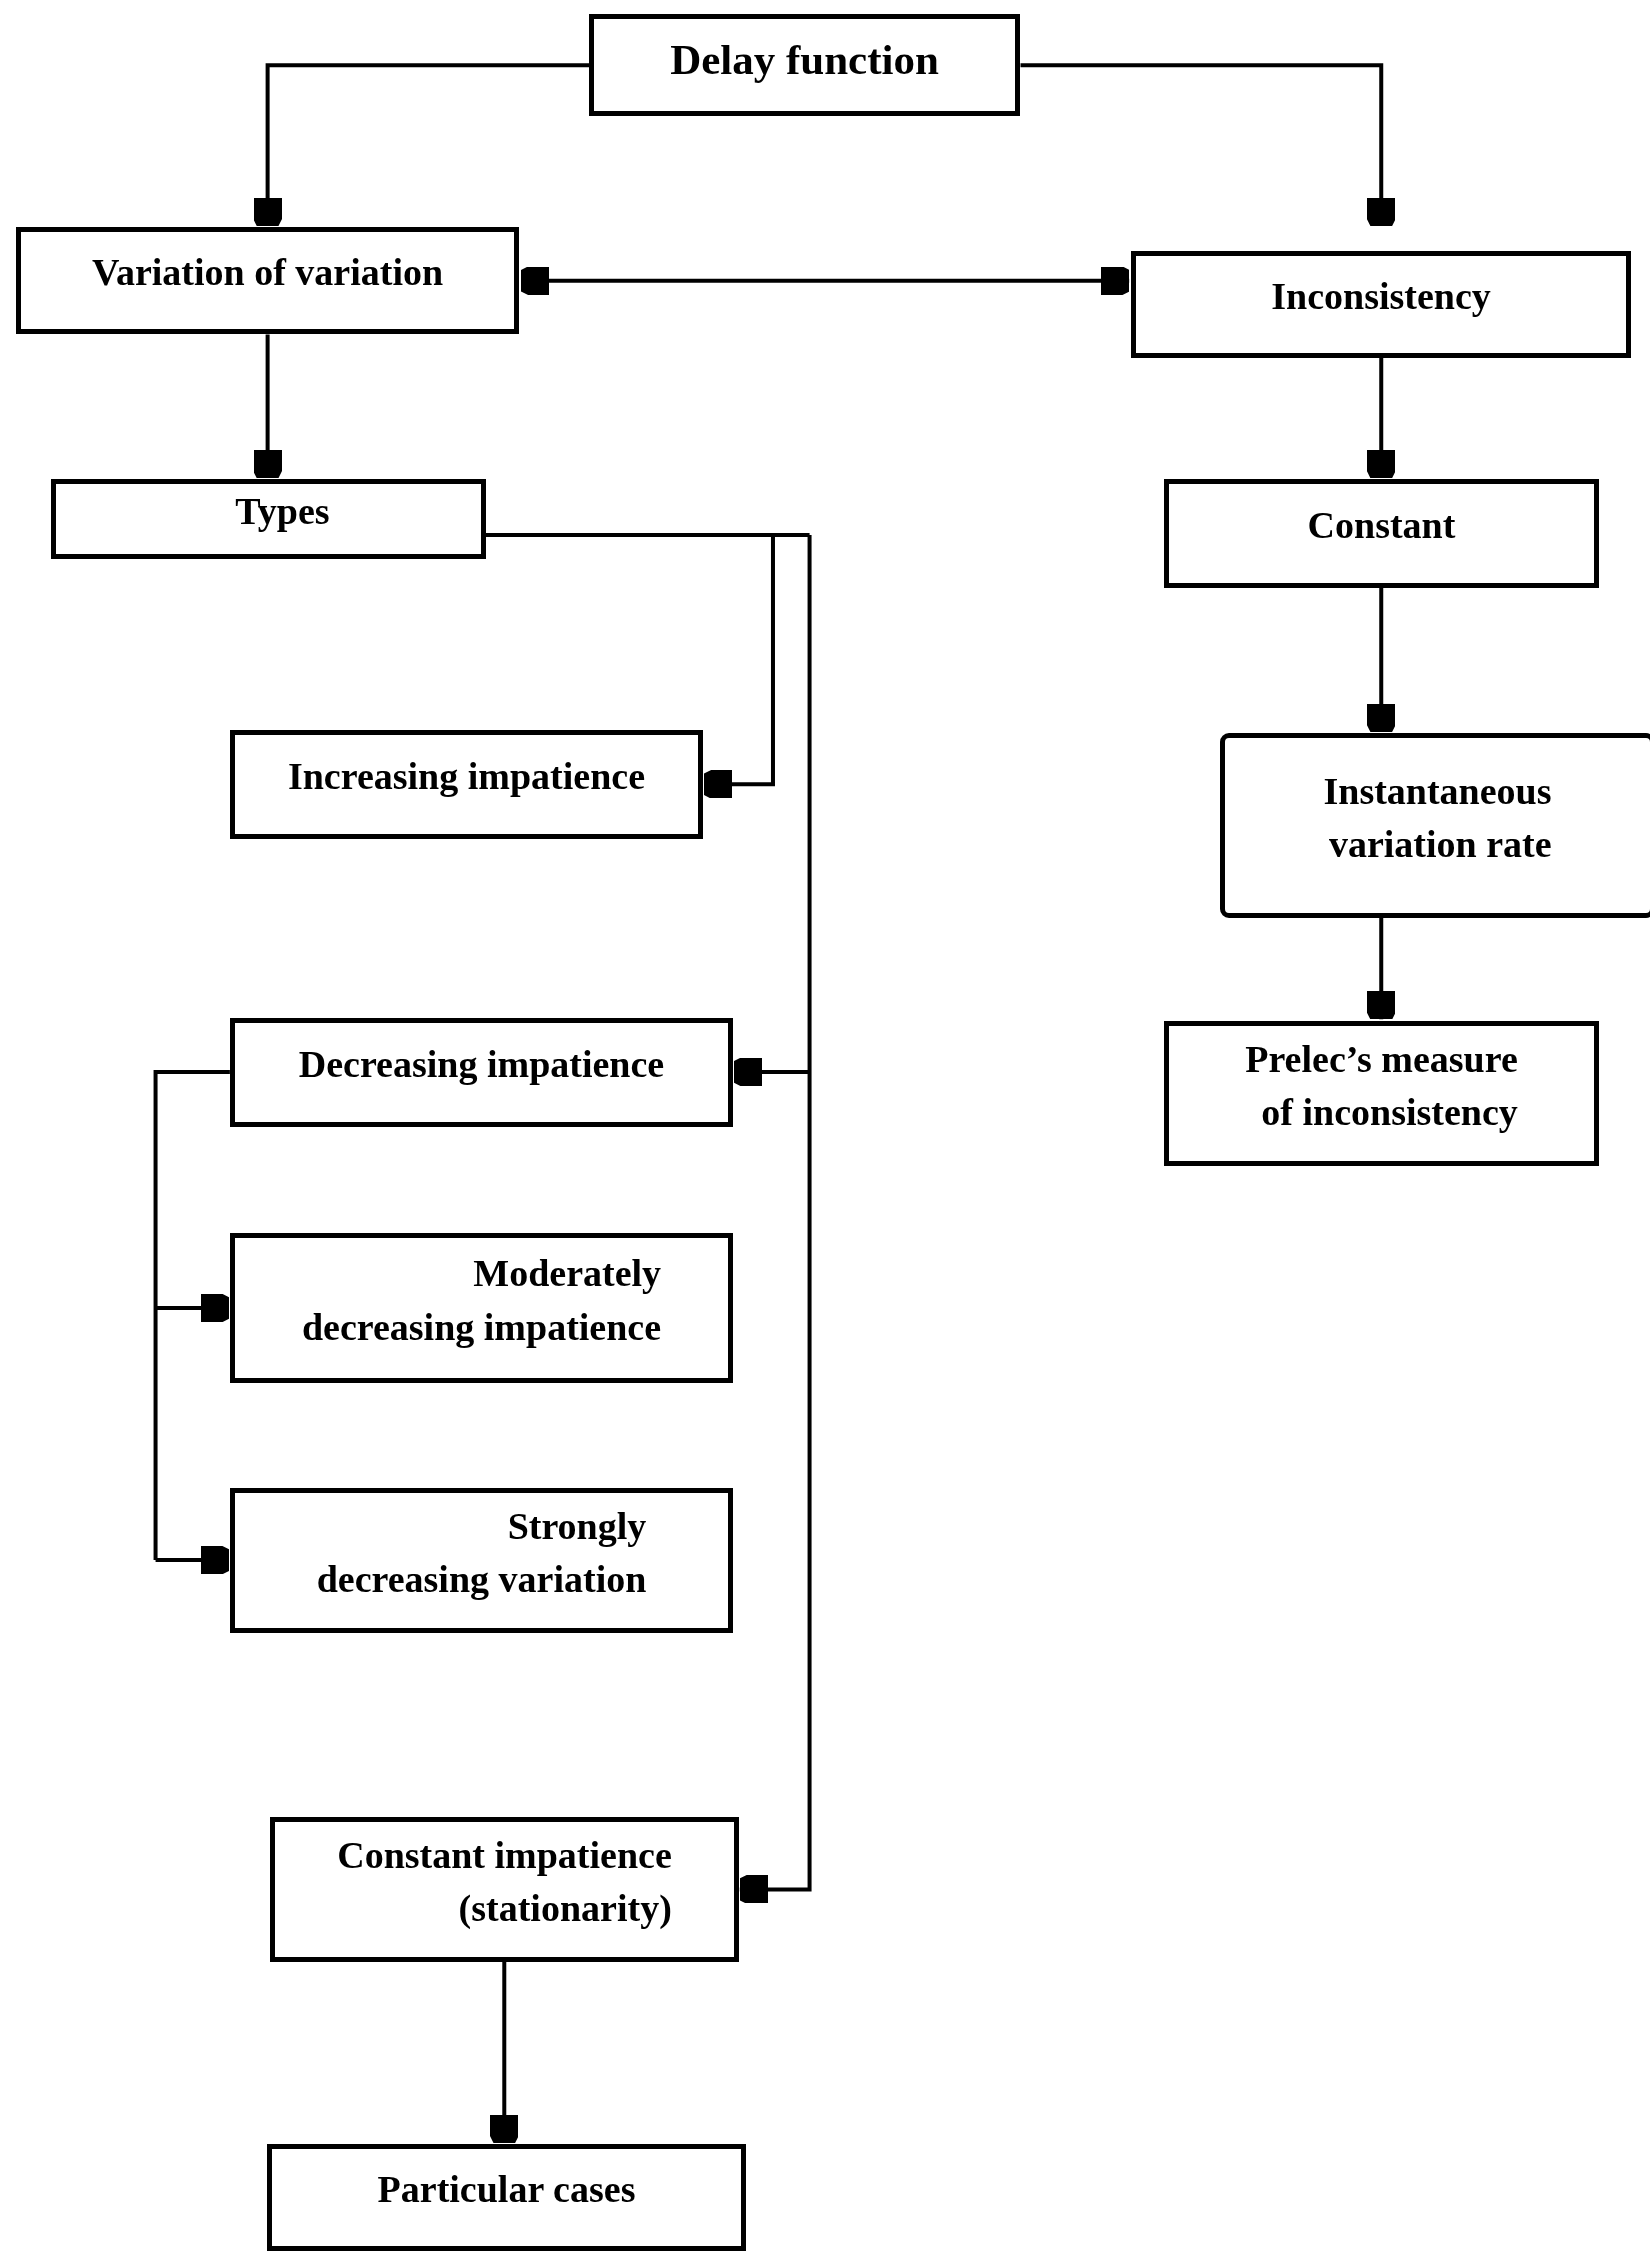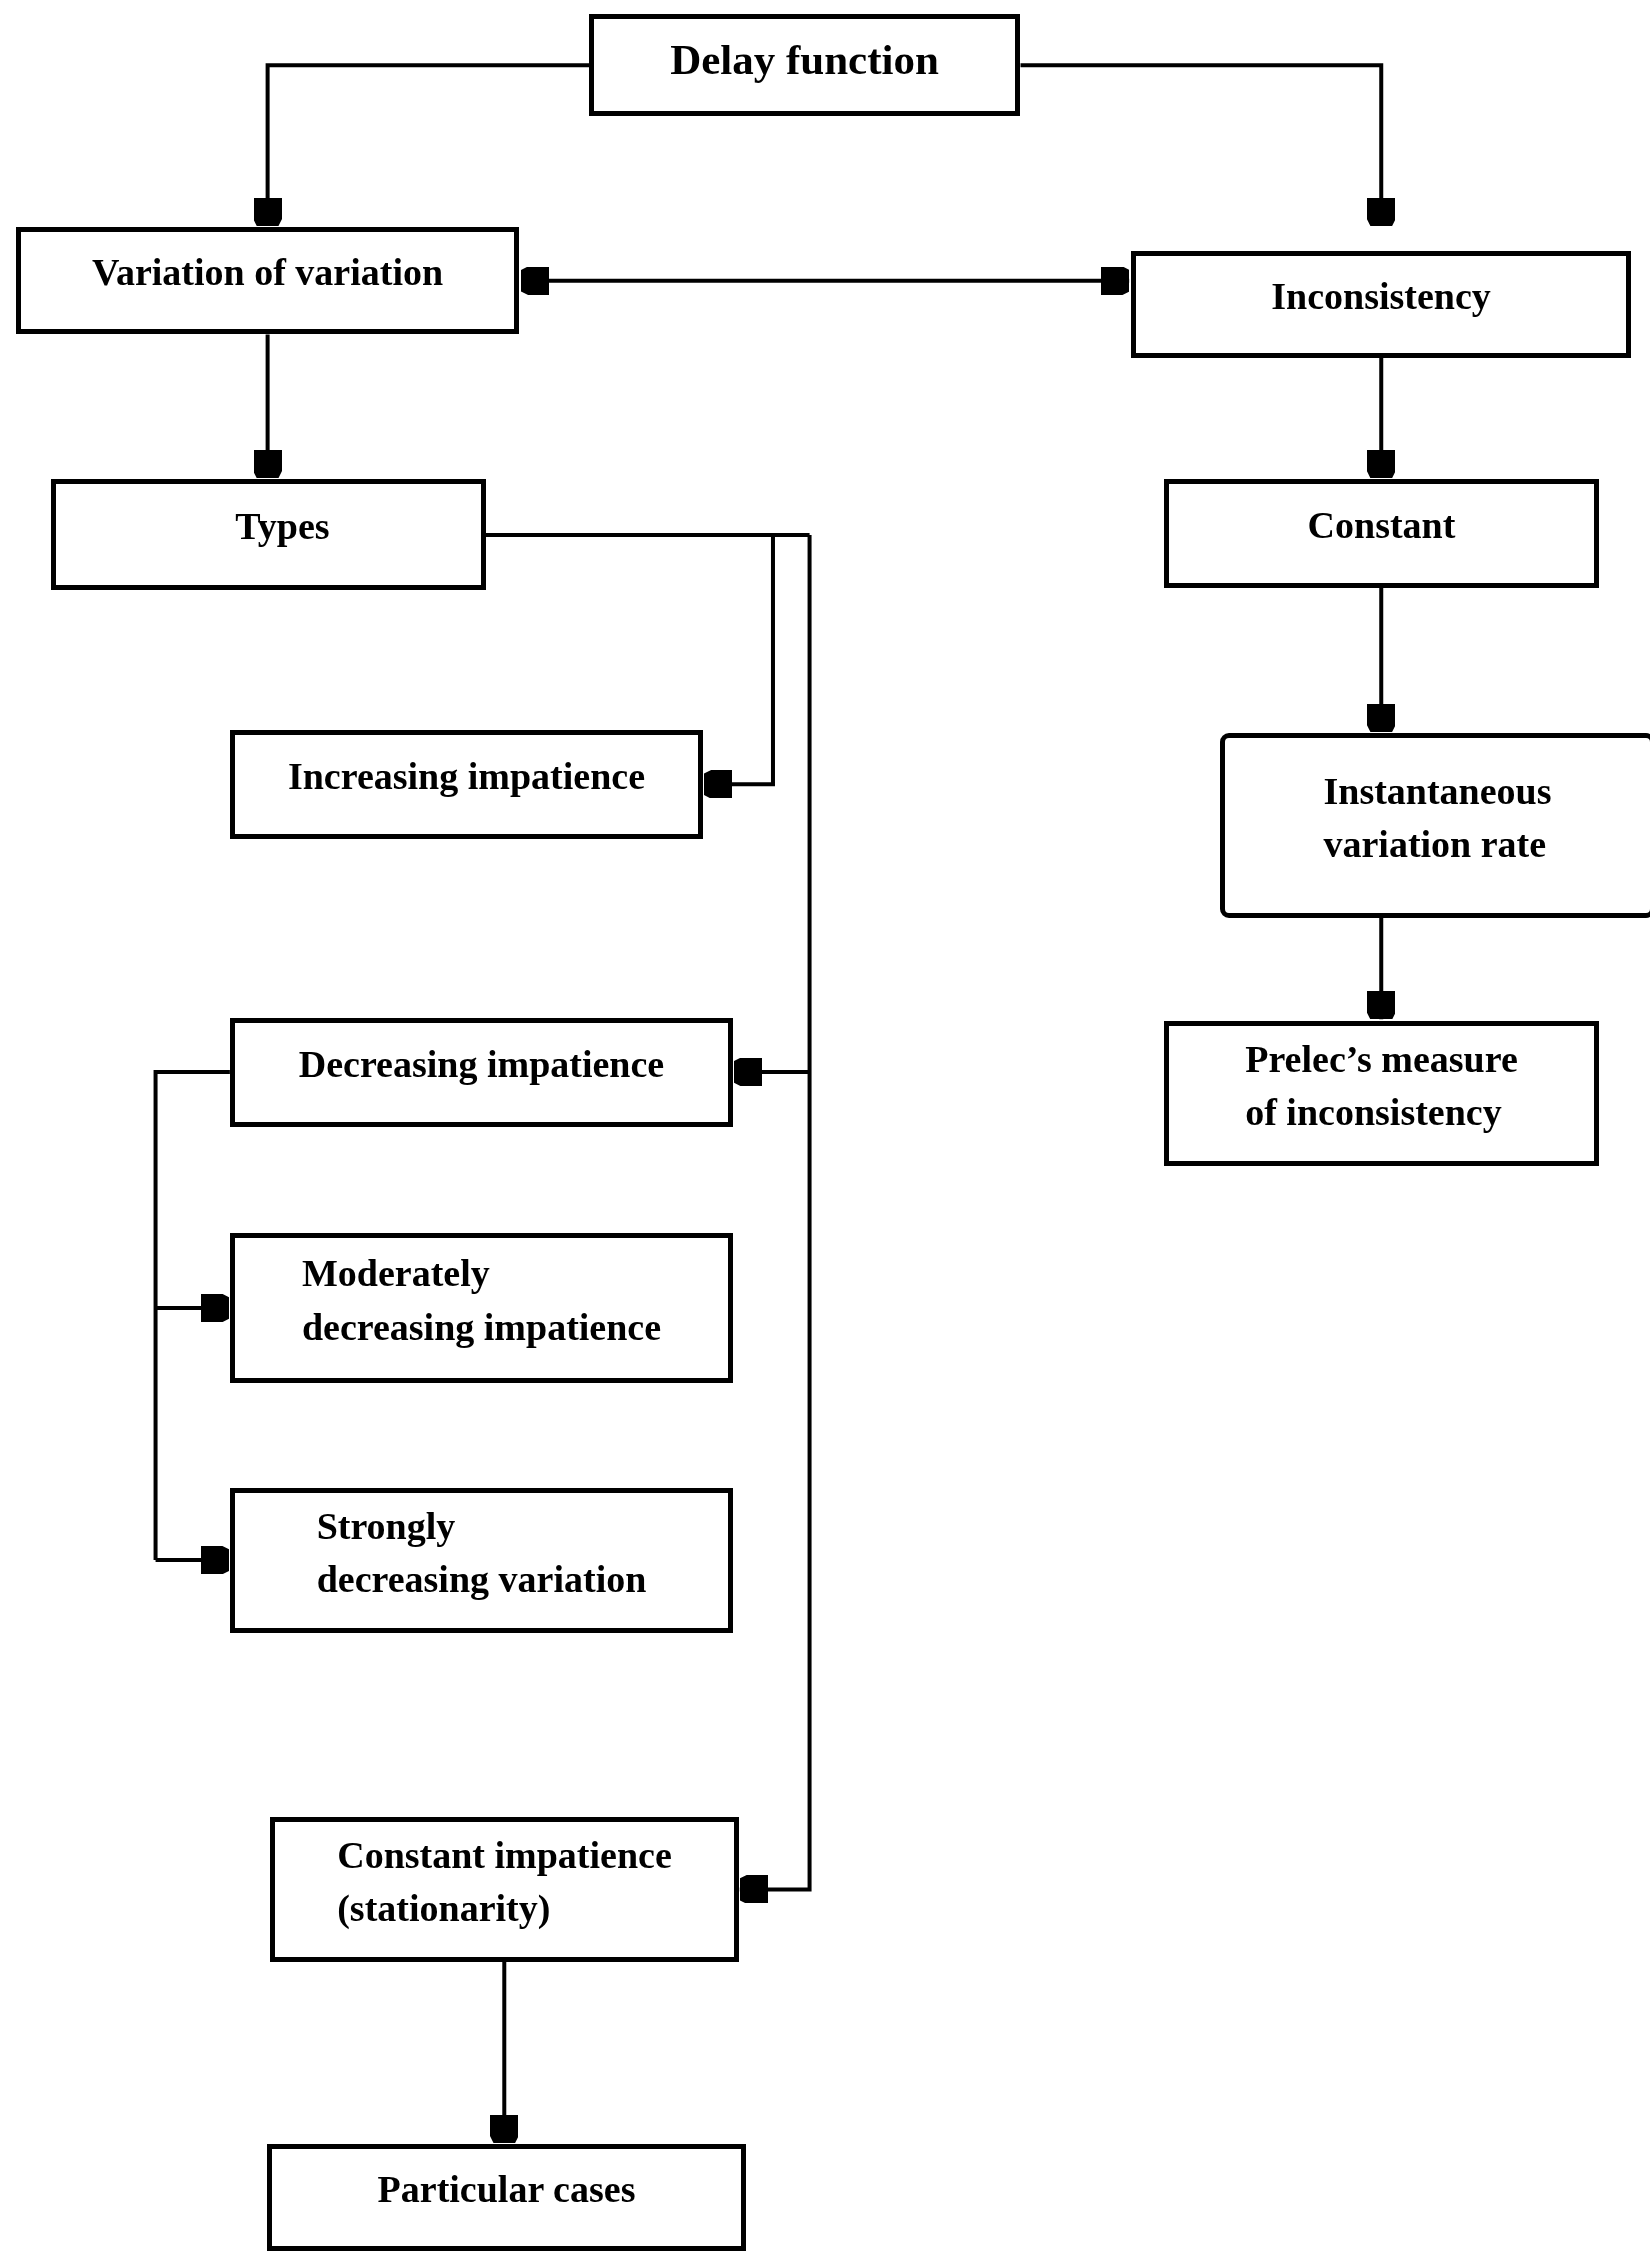--- a/index.html
+++ b/index.html
@@ -28,21 +28,21 @@
     fill: none;
   }
   .node {
     position: absolute;
     box-sizing: border-box;
     border: 5.1px solid #000000;
     background: #ffffff;
     display: flex;
     align-items: center;
     justify-content: center;
-    text-align: left;
+    text-align: right;
     font-weight: 700;
     font-size: 38px;
     line-height: 1.4;
     padding-bottom: 15px;
   }
   .node span {
     white-space: pre-line;
   }
   .node--title {
     font-size: 43px;
@@ -83,21 +83,21 @@
   </div>
 
   <div class="node" style="left:16px; top:227px; width:503px; height:107px;">
     <span>Variation of variation</span>
   </div>
 
   <div class="node" style="left:1131px; top:227px; width:500px; height:107px;margin-top:24px;">
     <span>Inconsistency</span>
   </div>
 
-  <div class="node" style="left:51px; top:479px; width:435px; height:111px;padding-left:28px;">
+  <div class="node" style="left:51px; top:479px; width:435px; height:80px;padding-left:28px;">
     <span>Types</span>
   </div>
 
   <div class="node" style="left:1164px; top:479px; width:435px; height:109px;">
     <span>Constant</span>
   </div>
 
   <div class="node" style="left:230px; top:730px; width:473px; height:109px;">
     <span>Increasing impatience</span>
   </div>

